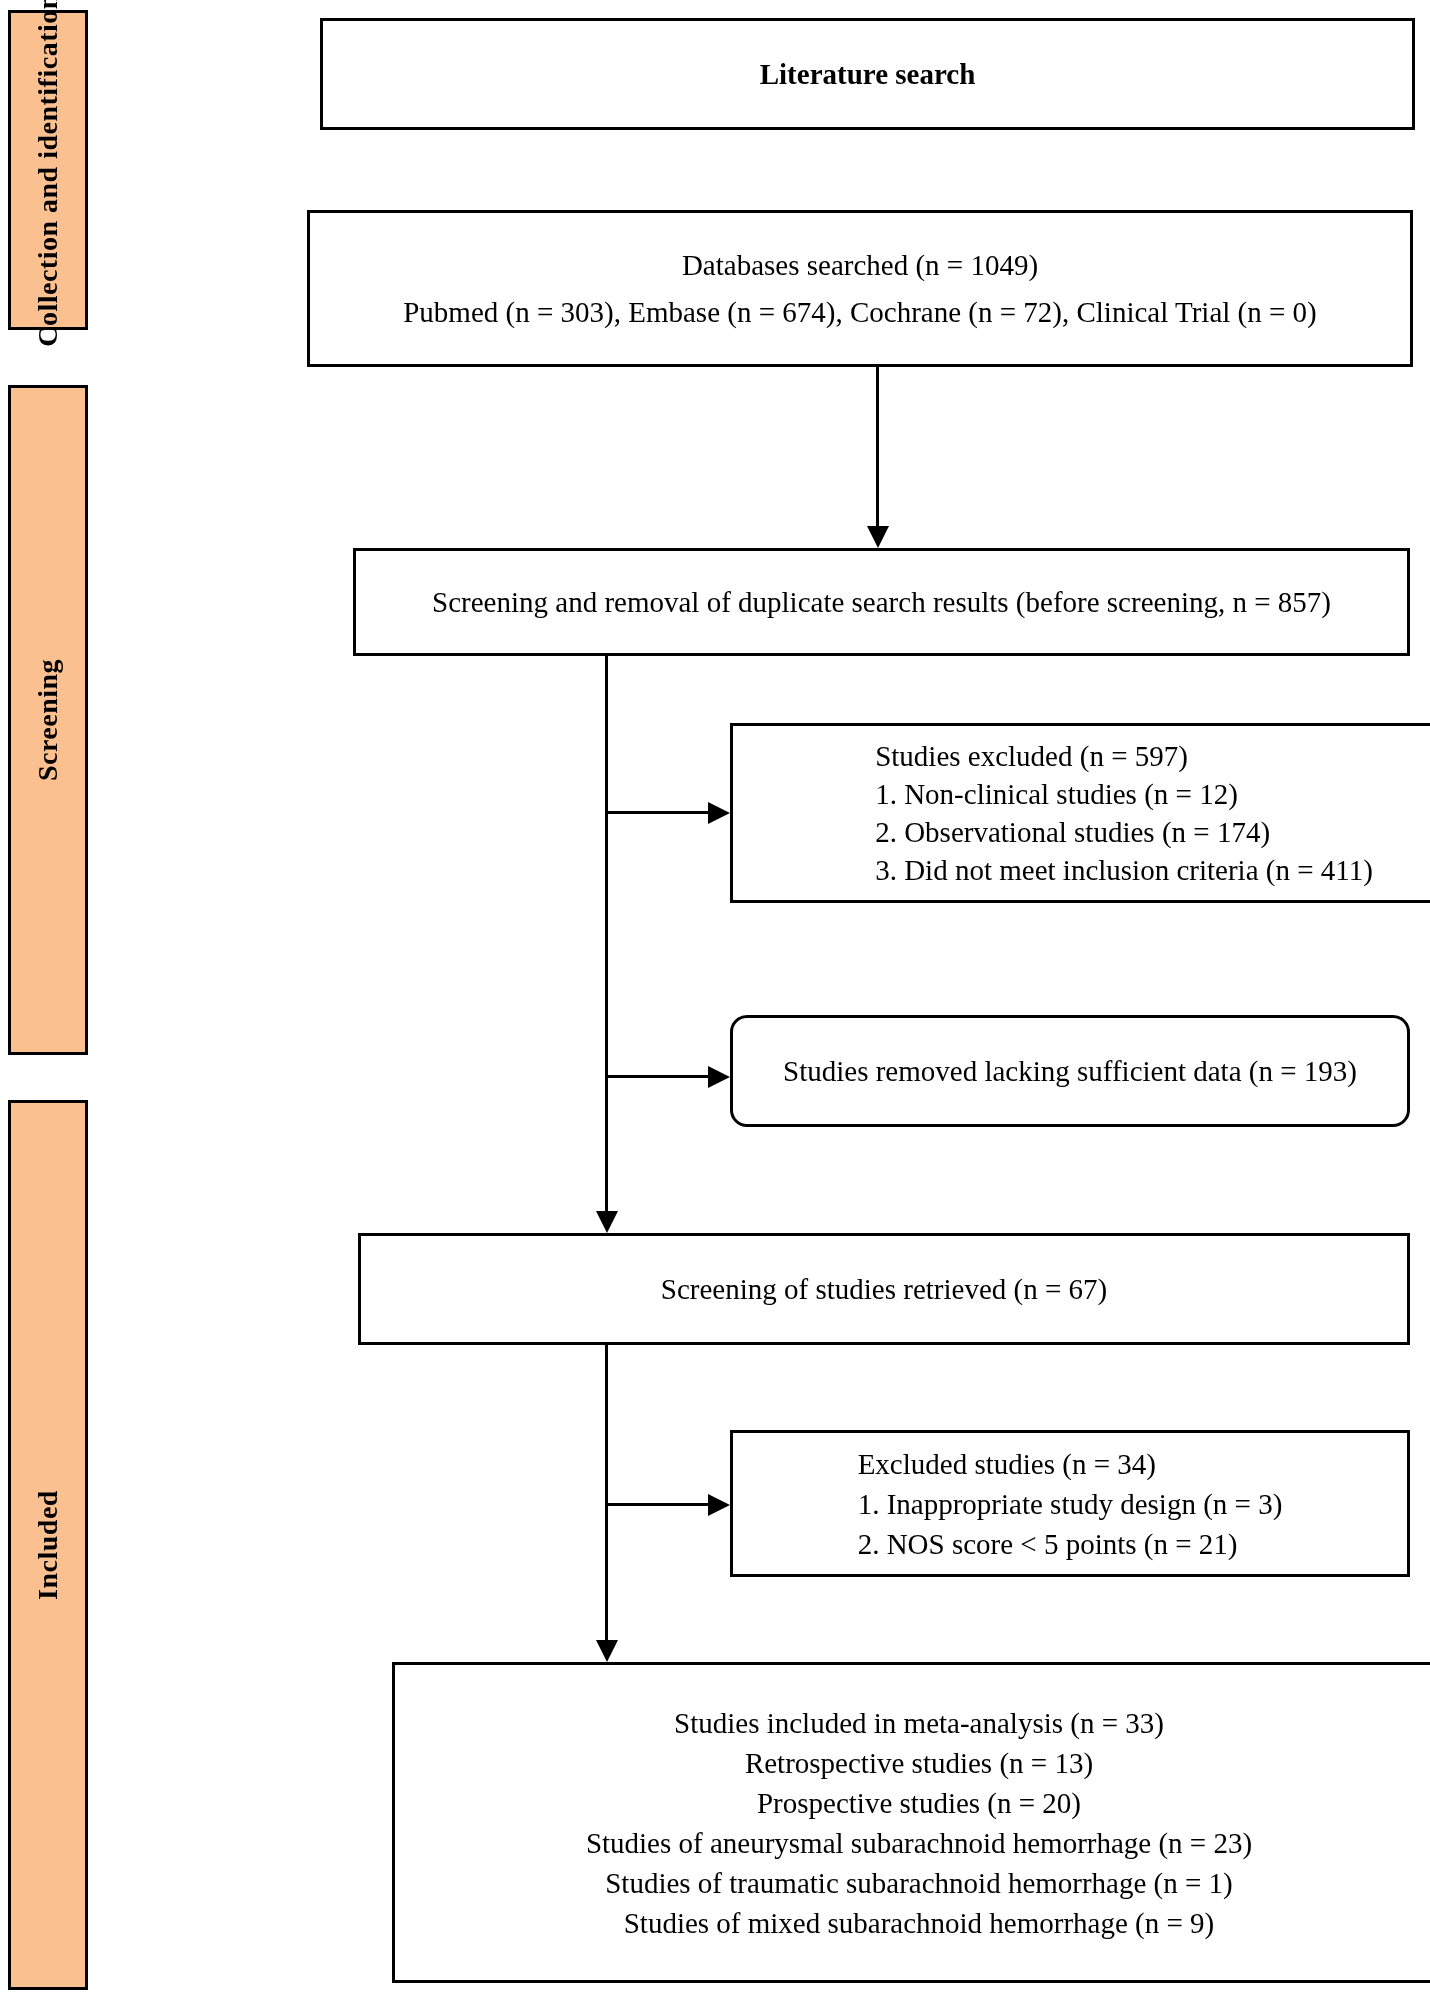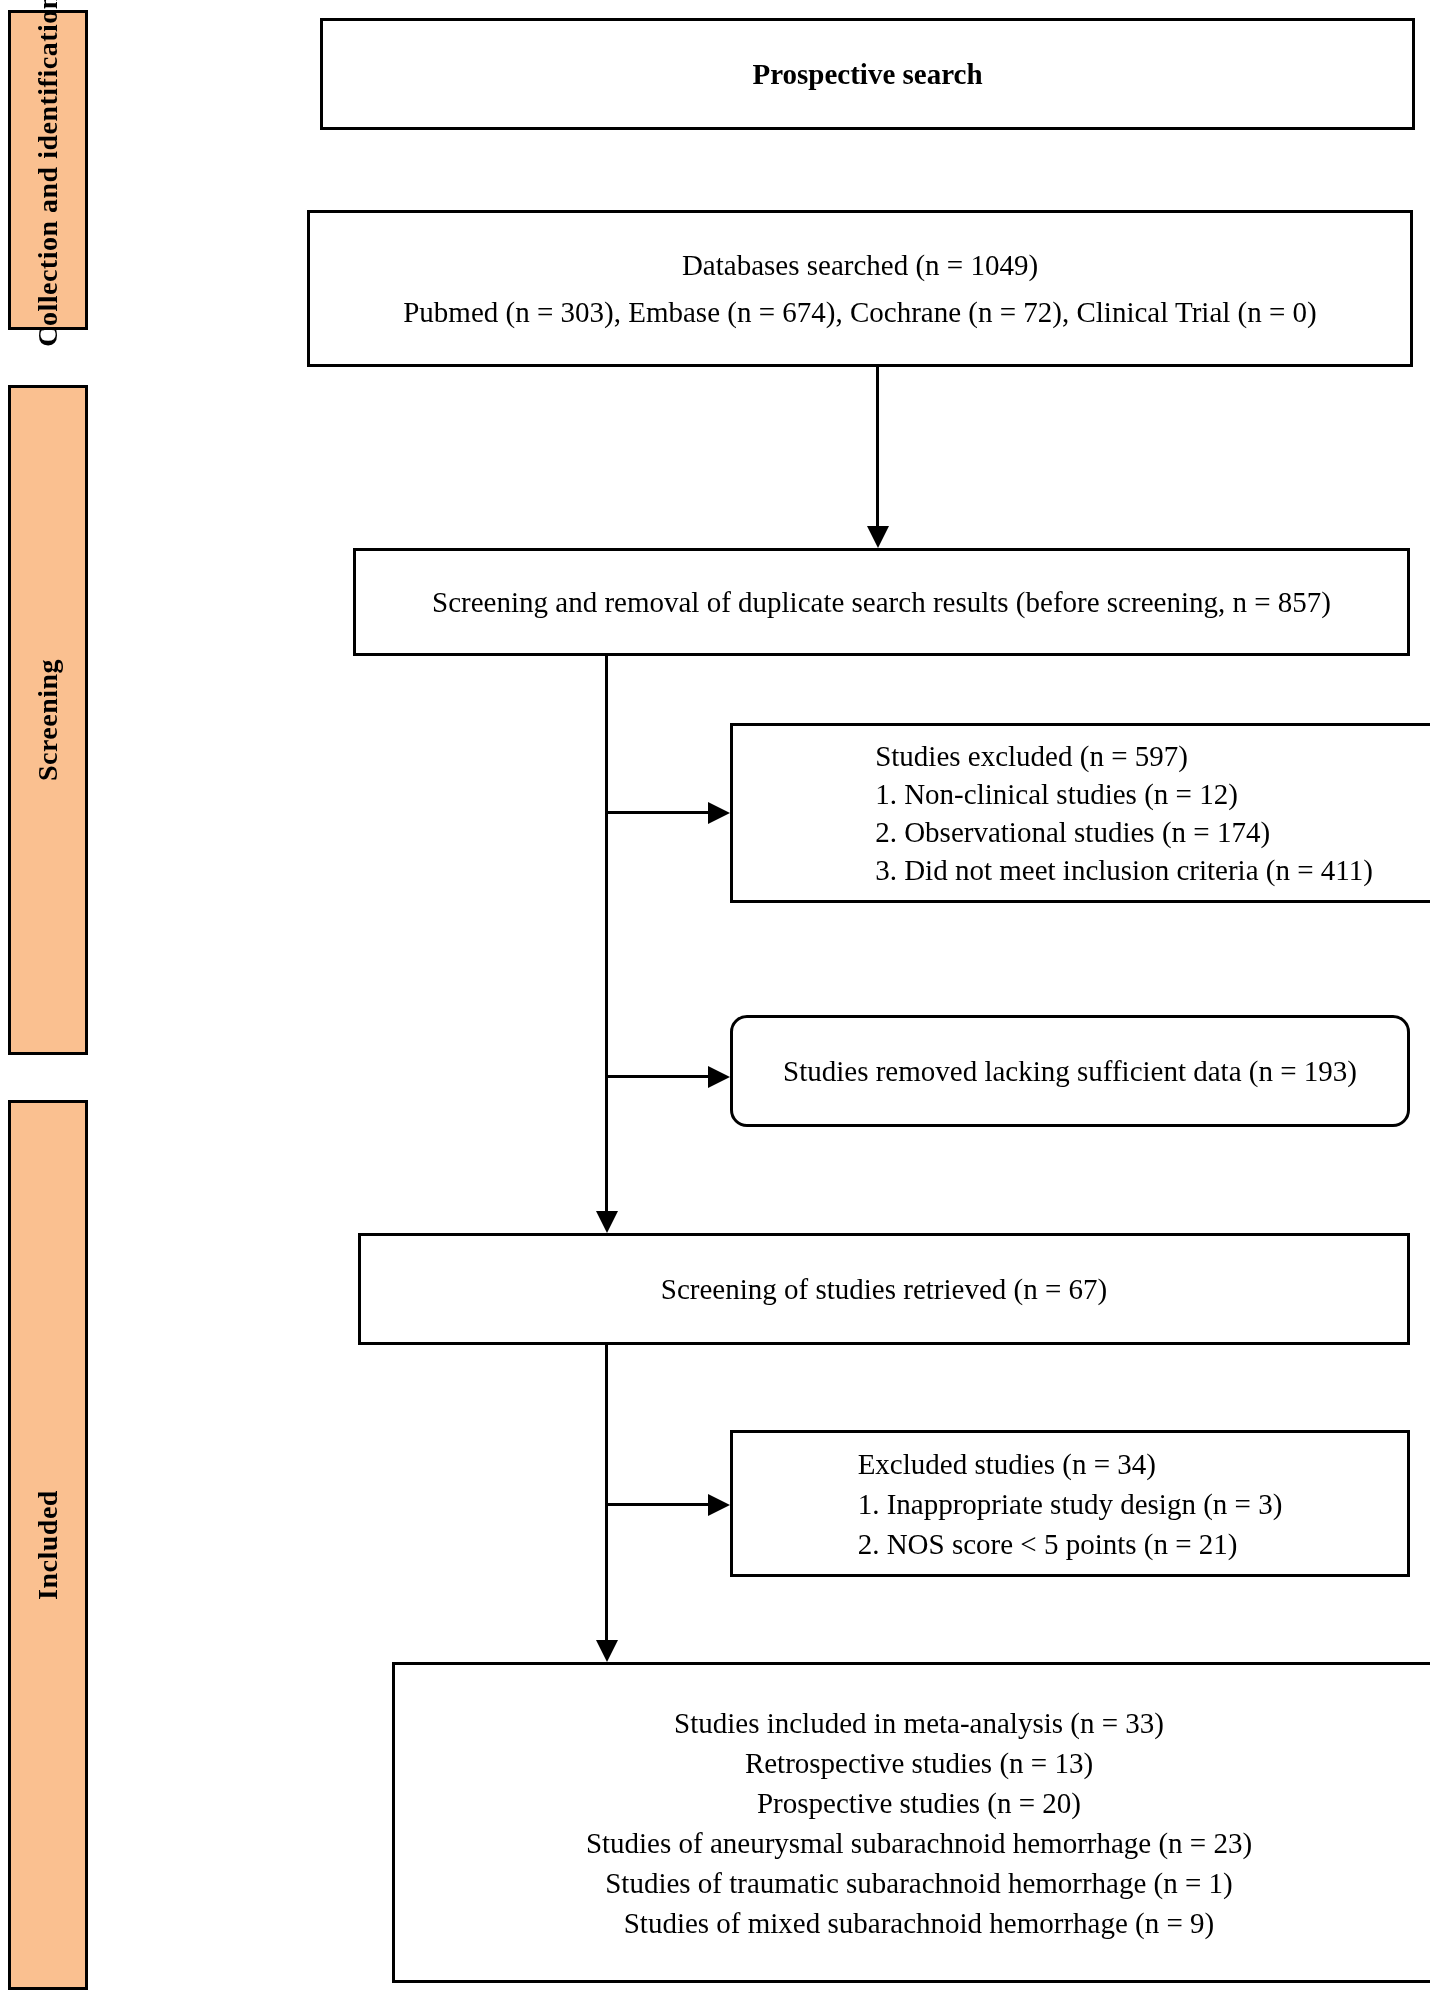--- a/index.html
+++ b/index.html
@@ -95,21 +95,21 @@
     <span class="stage-label">Collection and identification</span>
   </div>
   <div class="stage" id="stage-screening" style="background: rgb(250, 192, 144);">
     <span class="stage-label">Screening</span>
   </div>
   <div class="stage" id="stage-included" style="background: rgb(250, 192, 144);">
     <span class="stage-label">Included</span>
   </div>
 
   <div class="fbox" id="box-literature">
-    <span>Prospective search</span>
+    <span>Literature search</span>
   </div>
 
   <div class="fbox" id="box-databases">
     <div>
       <div>Databases searched (n = 1049)</div>
       <div>Pubmed (n = 303), Embase (n = 674), Cochrane (n = 72), Clinical Trial (n = 0)</div>
     </div>
   </div>
 
   <div class="fbox" id="box-dedup">

